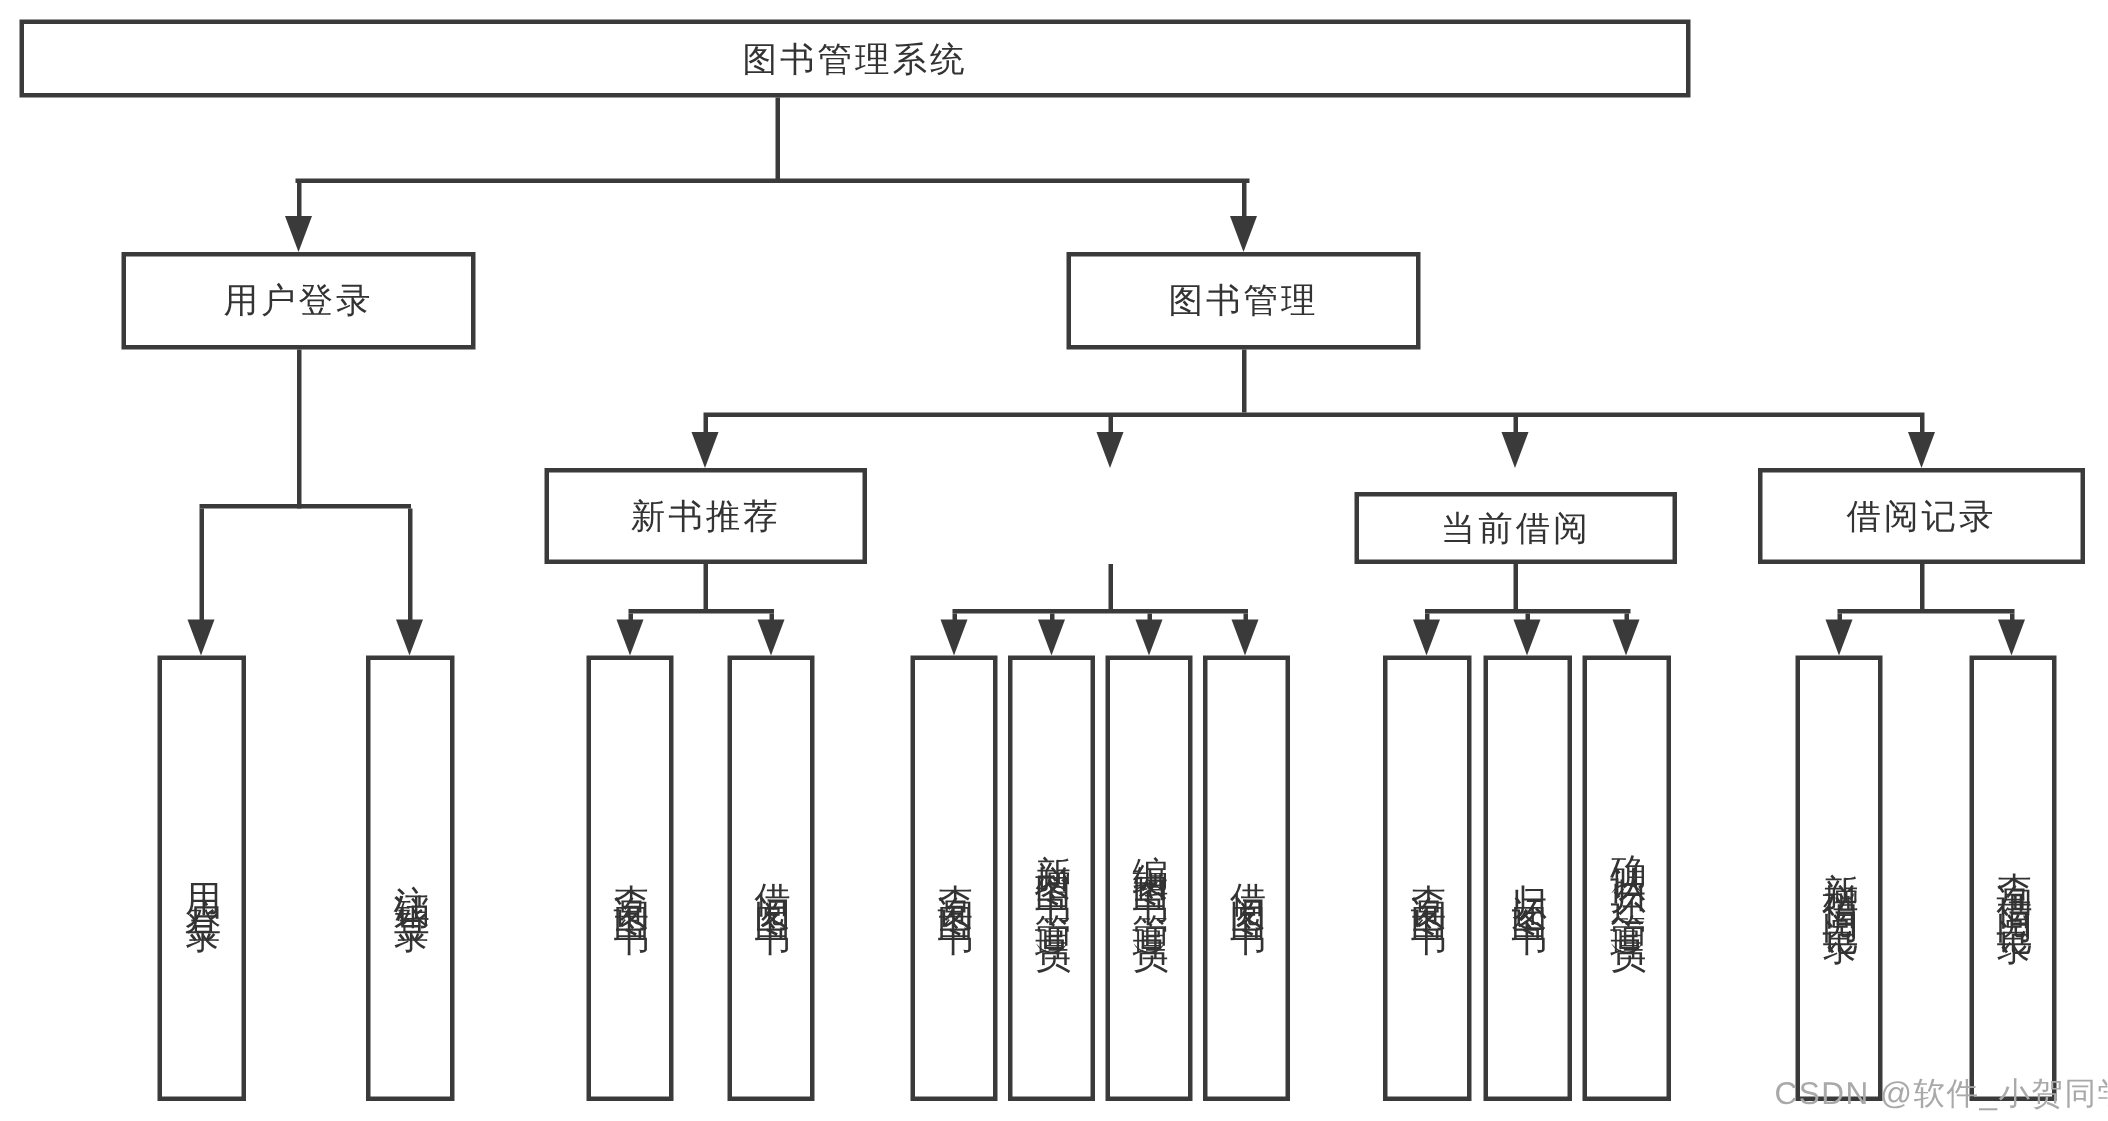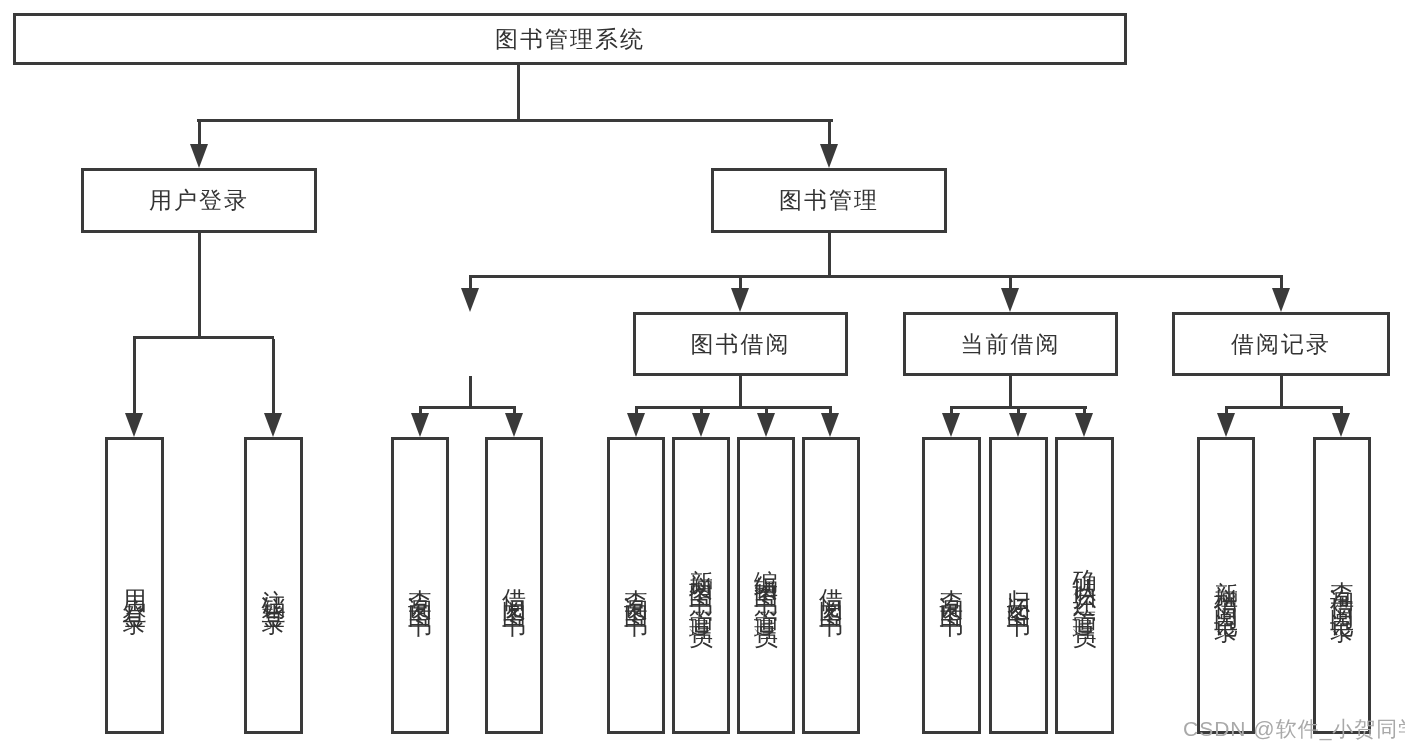--- a/index.html
+++ b/index.html
@@ -85,24 +85,24 @@
   <div class="line" style="left:469px;top:275px;width:814px;height:3px"></div>
   <div class="line" style="left:469px;top:278px;width:3px;height:11px"></div>
   <div class="arrow" style="left:461px;top:288px"></div>
   <div class="line" style="left:739px;top:278px;width:3px;height:11px"></div>
   <div class="arrow" style="left:731px;top:288px"></div>
   <div class="line" style="left:1009px;top:278px;width:3px;height:11px"></div>
   <div class="arrow" style="left:1001px;top:288px"></div>
   <div class="line" style="left:1280px;top:278px;width:3px;height:11px"></div>
   <div class="arrow" style="left:1272px;top:288px"></div>
 
-  <div class="box" style="left:633px;top:312px;width:215px;height:64px">
-    <span class="h-label">图书借阅</span>
+  <div class="box" style="left:363px;top:312px;width:215px;height:64px">
+    <span class="h-label">新书推荐</span>
   </div>
-  <div class="box" style="left:903px;top:312px;width:215px;height:64px">
+  <div class="box" style="left:903px;top:328px;width:215px;height:48px">
     <span class="h-label">当前借阅</span>
   </div>
   <div class="box" style="left:1172px;top:312px;width:218px;height:64px">
     <span class="h-label">借阅记录</span>
   </div>
 
   <div class="line" style="left:469px;top:376px;width:3px;height:30px"></div>
   <div class="line" style="left:419px;top:406px;width:97px;height:3px"></div>
   <div class="line" style="left:419px;top:409px;width:3px;height:5px"></div>
   <div class="arrow" style="left:411px;top:413px"></div>

